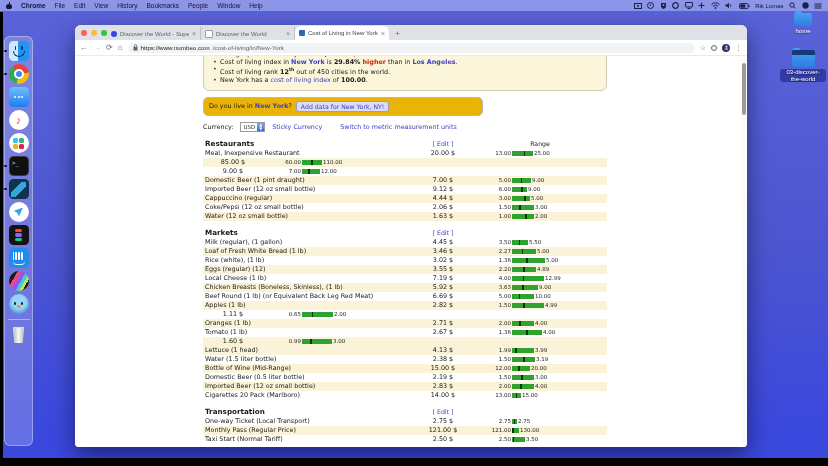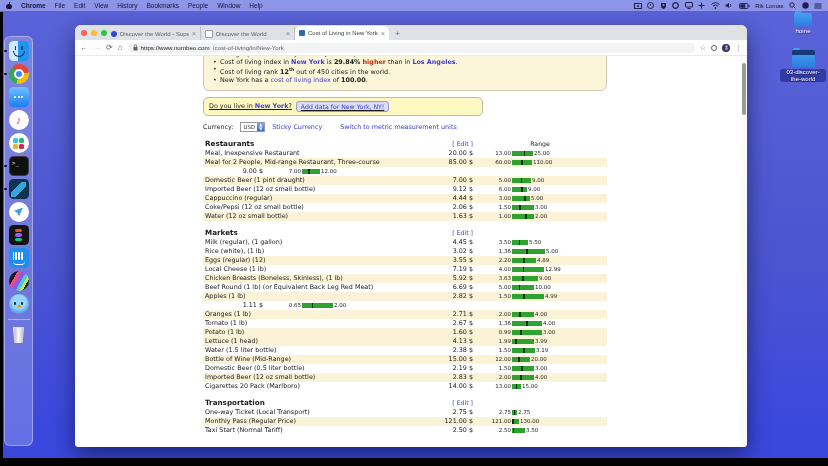--- a/index.html
+++ b/index.html
@@ -118,37 +118,37 @@
 
   .infobox{border:1px solid #cfcab0;background:#fbf6da;border-radius:6px;padding:4px 8px 5px;margin-top:0;}
   .infobox ul{margin:0;padding:0;list-style:none;}
   .infobox li{font-size:6.4px;line-height:7.6px;color:#1a1a1a;padding-left:8px;position:relative;}
   .infobox li::before{content:'•';position:absolute;left:1px;top:0;color:#333;}
   .seg-b{font-weight:bold;text-align:center;}
   .seg-link{color:#3c3cc8;}
   .seg-red{color:#cc2200;}
   sup{font-size:4.5px;}
 
-  .livebox{border:1px solid #bdb8a8;border-radius:5px;background:#fef9c3;margin-top:6px;width:280px;
-    padding:3px 5px;display:flex;align-items:center;gap:4px;font-size:6.4px;color:#1a1a1a;box-sizing:border-box;text-decoration:underline;}
+  .livebox{border:1px solid #bdb8a8;border-radius:5px;background:#eab308;margin-top:6px;width:280px;
+    padding:3px 5px;display:flex;align-items:center;gap:4px;font-size:6.4px;color:#1a1a1a;box-sizing:border-box;}
   .addbtn{background:#dcdcf6;border:1px solid #9a9ac8;border-radius:3px;color:#3c3cc8;font-size:6.2px;padding:1px 4px;line-height:1.2;}
 
   .currency-row{display:flex;align-items:center;gap:7px;margin-top:6px;font-size:6.4px;color:#1a1a1a;}
   .cur-select{display:flex;align-items:center;border:1px solid #9a9a9a;background:#fff;height:8px;}
   .cur-select .val{font-size:5.5px;padding:0 2px;color:#333;}
   .cur-select .btn{width:7px;height:8px;background:linear-gradient(#7ea8f0,#2f6ae0);color:#fff;font-size:4px;line-height:4px;text-align:center;}
   .link{color:#3c3cc8;}
   .cur-links{display:flex;gap:18px;font-size:6.4px;}
 
   .section{margin-top:7px;}
   .t-row{display:flex;align-items:center;height:9px;font-size:6.4px;color:#1a1a1a;}
   .t-row.stripe{background:#faf3d8;}
   .t-row.head{height:10px;}
   .cell-name{flex:1;padding-left:2px;white-space:nowrap;overflow:hidden;}
-  .cell-price{width:60px;text-align:right;white-space:nowrap;}
+  .cell-price{width:60px;text-align:center;white-space:nowrap;}
   .cell-range{width:134px;display:flex;align-items:center;font-size:5.5px;color:#222;}
   .cell-range .lo{width:38px;text-align:right;padding-right:1px;}
   .rbar{height:5px;background:#2fa32f;position:relative;flex:0 0 auto;}
   .rbar .tick{position:absolute;top:0;width:1.5px;height:5px;background:#0c2d0c;}
   .cell-range .hi{padding-left:1px;}
   .sec-title{font-weight:bold;font-size:7.2px;}
   .edit-link{color:#3c3cc8;font-size:6.2px;}
   .range-label{width:134px;text-align:center;font-size:6.2px;color:#1a1a1a;}
 </style>
 </head>
@@ -410,21 +410,20 @@
                 <span class="cell-price">20.00 $</span>
                 <span class="cell-range">
                   <span class="lo">13.00</span>
                   <span class="rbar" style="width: 21px;">
                     <span class="tick" style="left: 11.5px;"></span>
                   </span>
                   <span class="hi">25.00</span>
                 </span>
               </div>
               <div class="t-row stripe">
-                <span class="cell-name">Meal for 2 People, Mid-range Restaurant, Three-course</span>
                 <span class="cell-price">85.00 $</span>
                 <span class="cell-range">
                   <span class="lo">60.00</span>
                   <span class="rbar" style="width: 20px;">
                     <span class="tick" style="left: 9.25px;"></span>
                   </span>
                   <span class="hi">110.00</span>
                 </span>
               </div>
               <div class="t-row">
@@ -503,20 +502,31 @@
                 <span class="cell-name">Milk (regular), (1 gallon)</span>
                 <span class="cell-price">4.45 $</span>
                 <span class="cell-range">
                   <span class="lo">3.50</span>
                   <span class="rbar" style="width: 16px;">
                     <span class="tick" style="left: 6.85px;"></span>
                   </span>
                   <span class="hi">5.50</span>
                 </span>
               </div>
+              <div class="t-row stripe">
+                <span class="cell-name">Loaf of Fresh White Bread (1 lb)</span>
+                <span class="cell-price">3.46 $</span>
+                <span class="cell-range">
+                  <span class="lo">2.27</span>
+                  <span class="rbar" style="width: 24px;">
+                    <span class="tick" style="left: 9.71154px;"></span>
+                  </span>
+                  <span class="hi">5.00</span>
+                </span>
+              </div>
               <div class="t-row">
                 <span class="cell-name">Rice (white), (1 lb)</span>
                 <span class="cell-price">3.02 $</span>
                 <span class="cell-range">
                   <span class="lo">1.36</span>
                   <span class="rbar" style="width: 33px;">
                     <span class="tick" style="left: 14.2995px;"></span>
                   </span>
                   <span class="hi">5.00</span>
                 </span>
@@ -602,21 +612,20 @@
                 <span class="cell-price">2.67 $</span>
                 <span class="cell-range">
                   <span class="lo">1.36</span>
                   <span class="rbar" style="width: 30px;">
                     <span class="tick" style="left: 14.1364px;"></span>
                   </span>
                   <span class="hi">4.00</span>
                 </span>
               </div>
               <div class="t-row stripe">
-                <span class="cell-name">Potato (1 lb)</span>
                 <span class="cell-price">1.60 $</span>
                 <span class="cell-range">
                   <span class="lo">0.99</span>
                   <span class="rbar" style="width: 30px;">
                     <span class="tick" style="left: 8.35448px;"></span>
                   </span>
                   <span class="hi">3.00</span>
                 </span>
               </div>
               <div class="t-row stripe">

